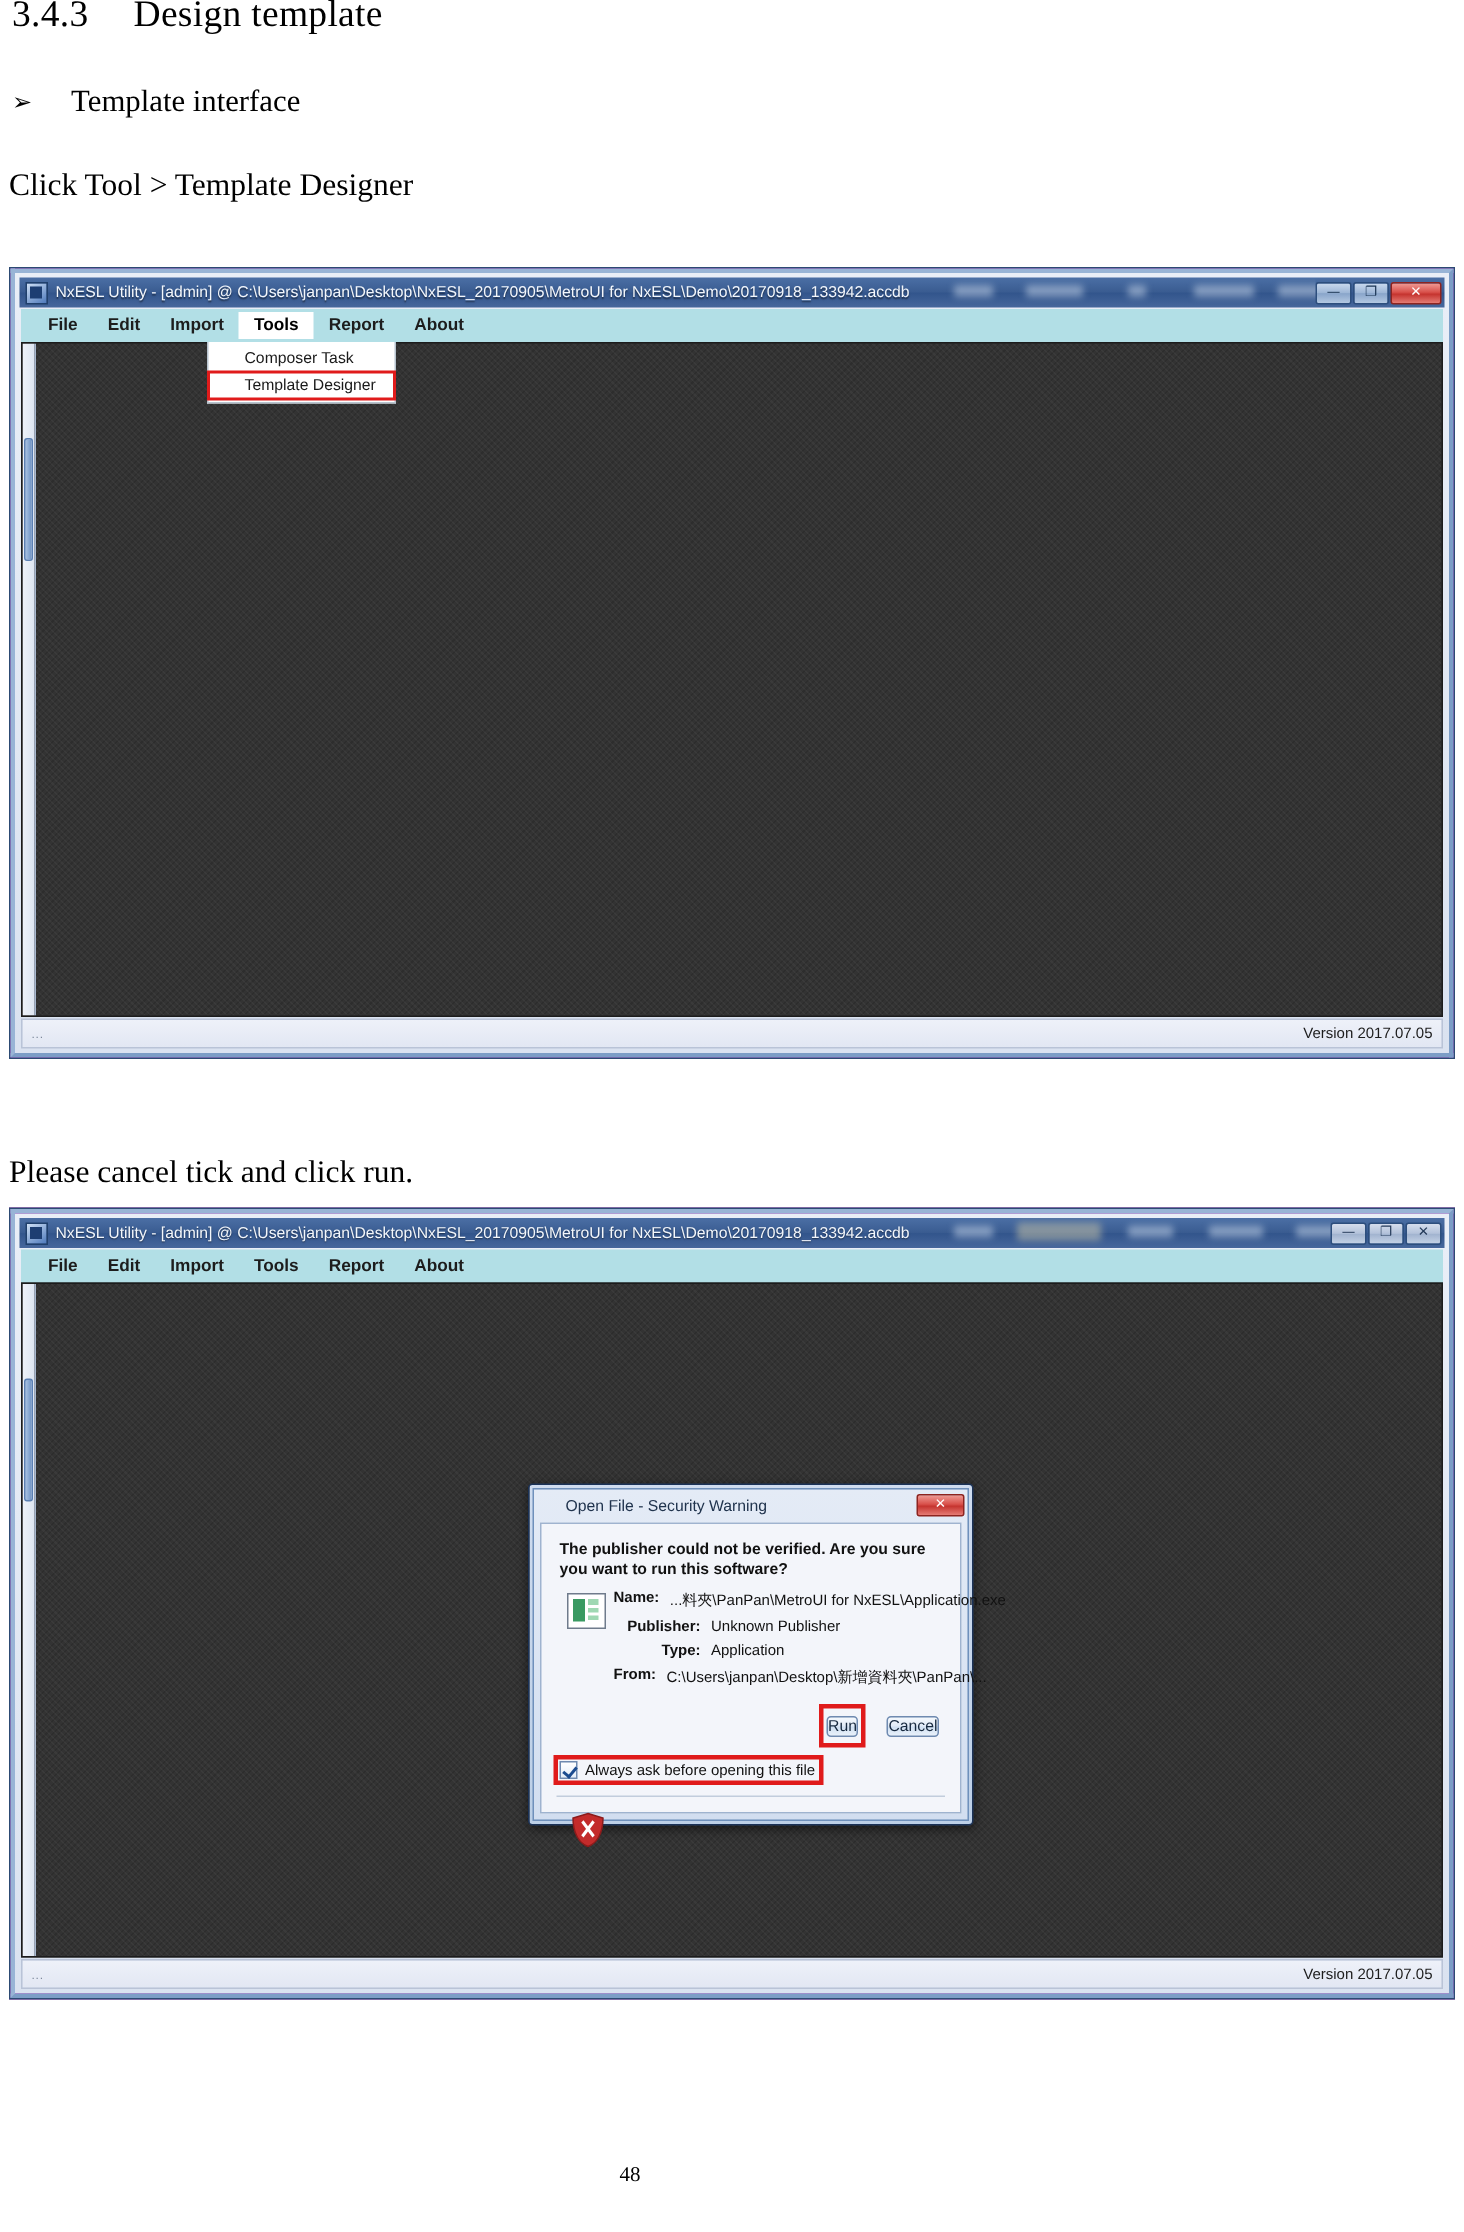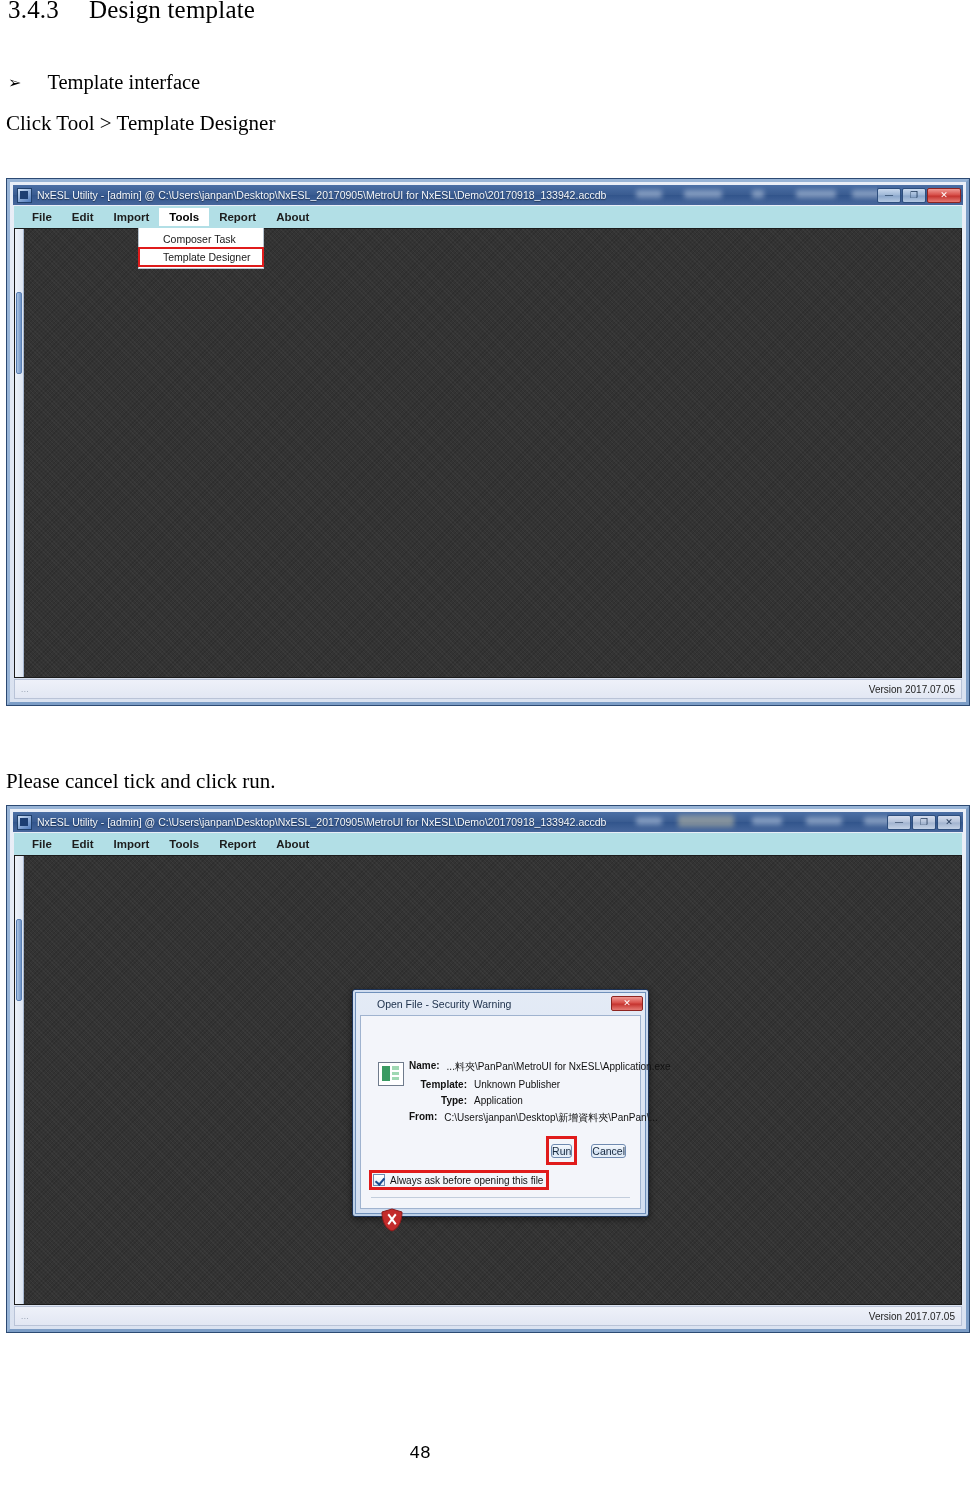--- a/index.html
+++ b/index.html
@@ -26,21 +26,21 @@
     position: absolute;
     left: 8px; top: -4px;
     font-size: 25px;
     letter-spacing: .2px;
     white-space: nowrap;
   }
   .heading .num { margin-right: 30px; }
 
   .bullet-line {
     position: absolute;
-    left: 8px; top: 71px;
+    left: 8px; top: 57px;
     font-size: 20.5px;
     white-space: nowrap;
   }
   .bullet-line .arrow {
     font-family: "DejaVu Sans", sans-serif;
     font-size: 16px;
     margin-right: 26px;
     vertical-align: 1px;
   }
 
@@ -55,22 +55,22 @@
     left: 6px; top: 737px;
     font-size: 21px;
     white-space: nowrap;
     margin-top: 32px;
   }
   .page-num {
     position: absolute;
     left: 0; top: 1443px;
     width: 840px;
     text-align: center;
-    font-size: 18px;
-    font-family: Liberation Mono, monospace;
+    font-size: 14px;
+    font-family: Liberation Serif, serif;
   }
 
   
   .win {
     position: absolute;
     box-sizing: border-box;
     border: 1px solid #2c4a73;
     background: #a21caf;
     font-family: "Liberation Sans", sans-serif;
   }
@@ -534,35 +534,36 @@
       </div>
 
       <div class="dialog">
         <div class="dlg-frame">
           <div class="dlg-titlebar">
             <span class="dlg-title">Open File - Security Warning</span>
             <span class="dlg-close">✕</span>
           </div>
 
           <div class="dlg-body">
+            <div class="dlg-q">The publisher could not be verified.  Are you sure you want to run this software?</div>
 
             <div class="dlg-appicon">
               <i class="a"></i>
                 <i class="b"></i>
                 <i class="c"></i>
                 <i class="d"></i>
             </div>
 
             <div class="dlg-fields">
               <div class="dlg-row">
                 <span class="lbl">Name:</span>
                 <span class="val">...料夾\PanPan\MetroUI for NxESL\Application.exe</span>
               </div>
               <div class="dlg-row">
-                <span class="lbl">Template:</span>
+                <span class="lbl">Publisher:</span>
                 <span class="val">Unknown Publisher</span>
               </div>
               <div class="dlg-row">
                 <span class="lbl">Type:</span>
                 <span class="val">Application</span>
               </div>
               <div class="dlg-row">
                 <span class="lbl">From:</span>
                 <span class="val">C:\Users\janpan\Desktop\新增資料夾\PanPan\...</span>
               </div>

